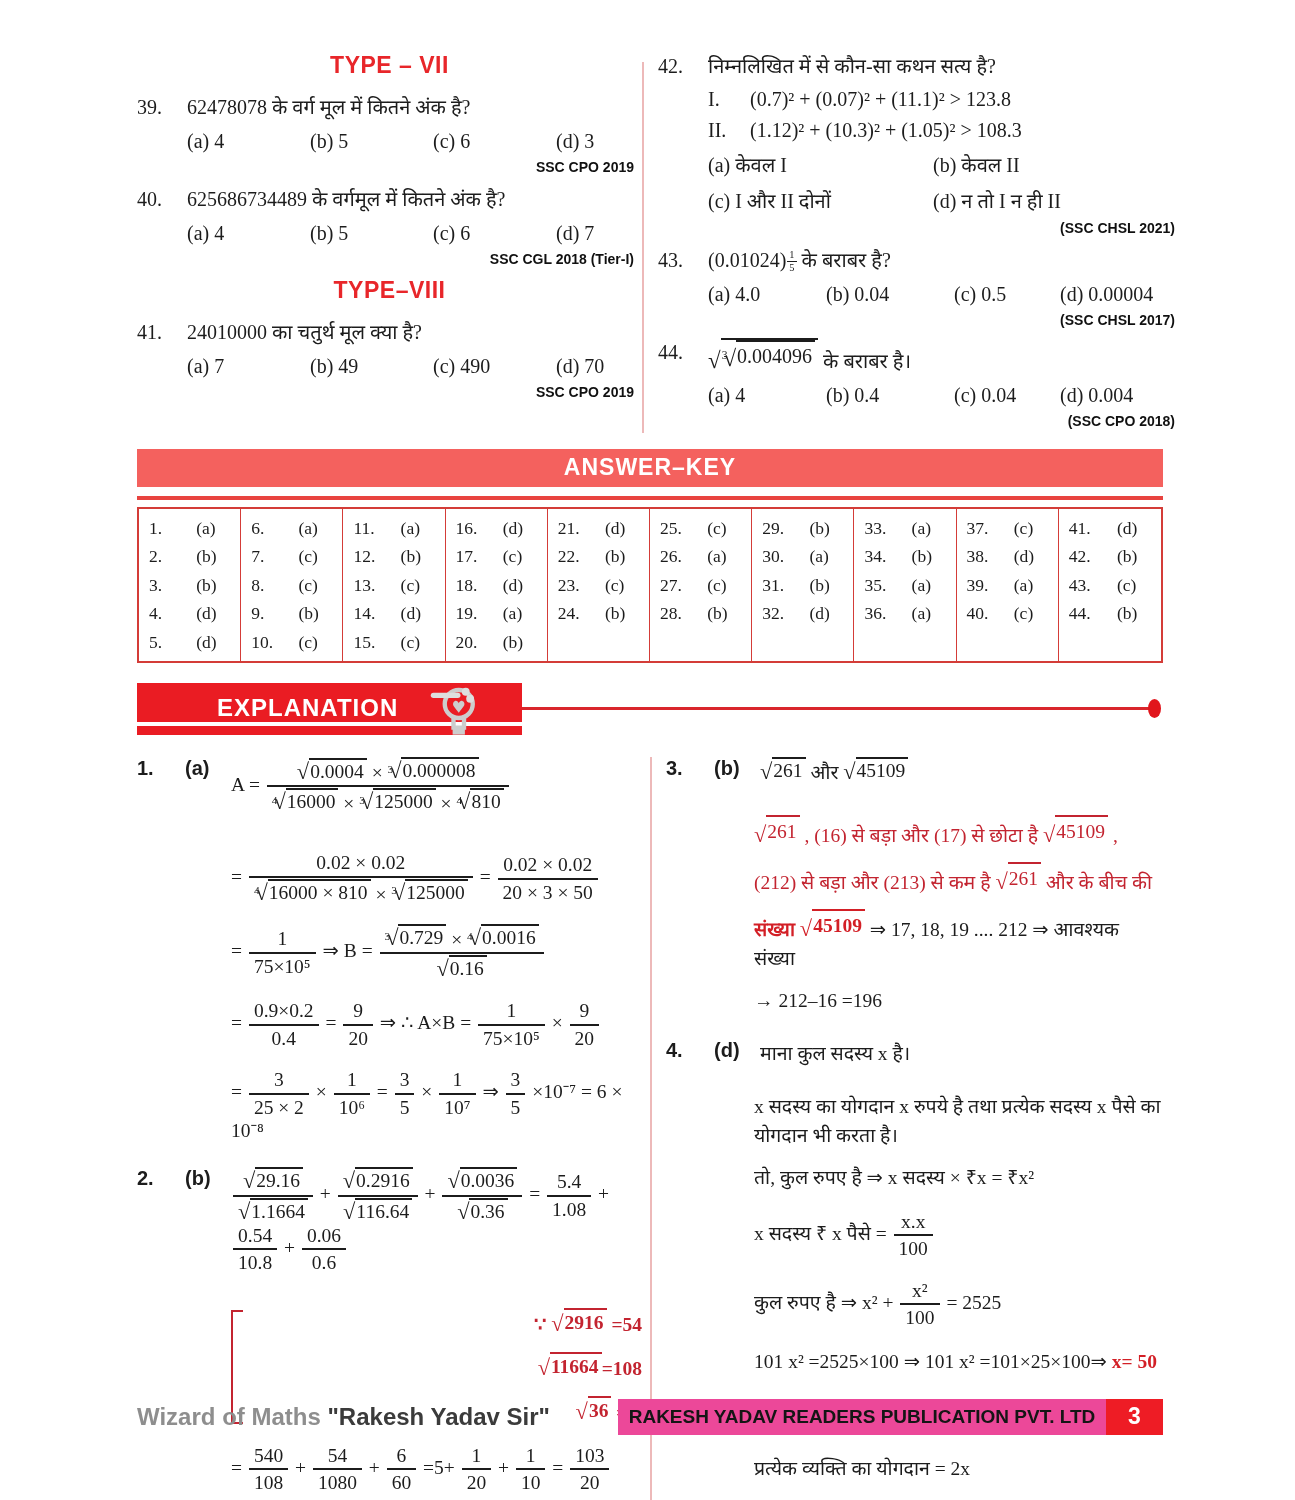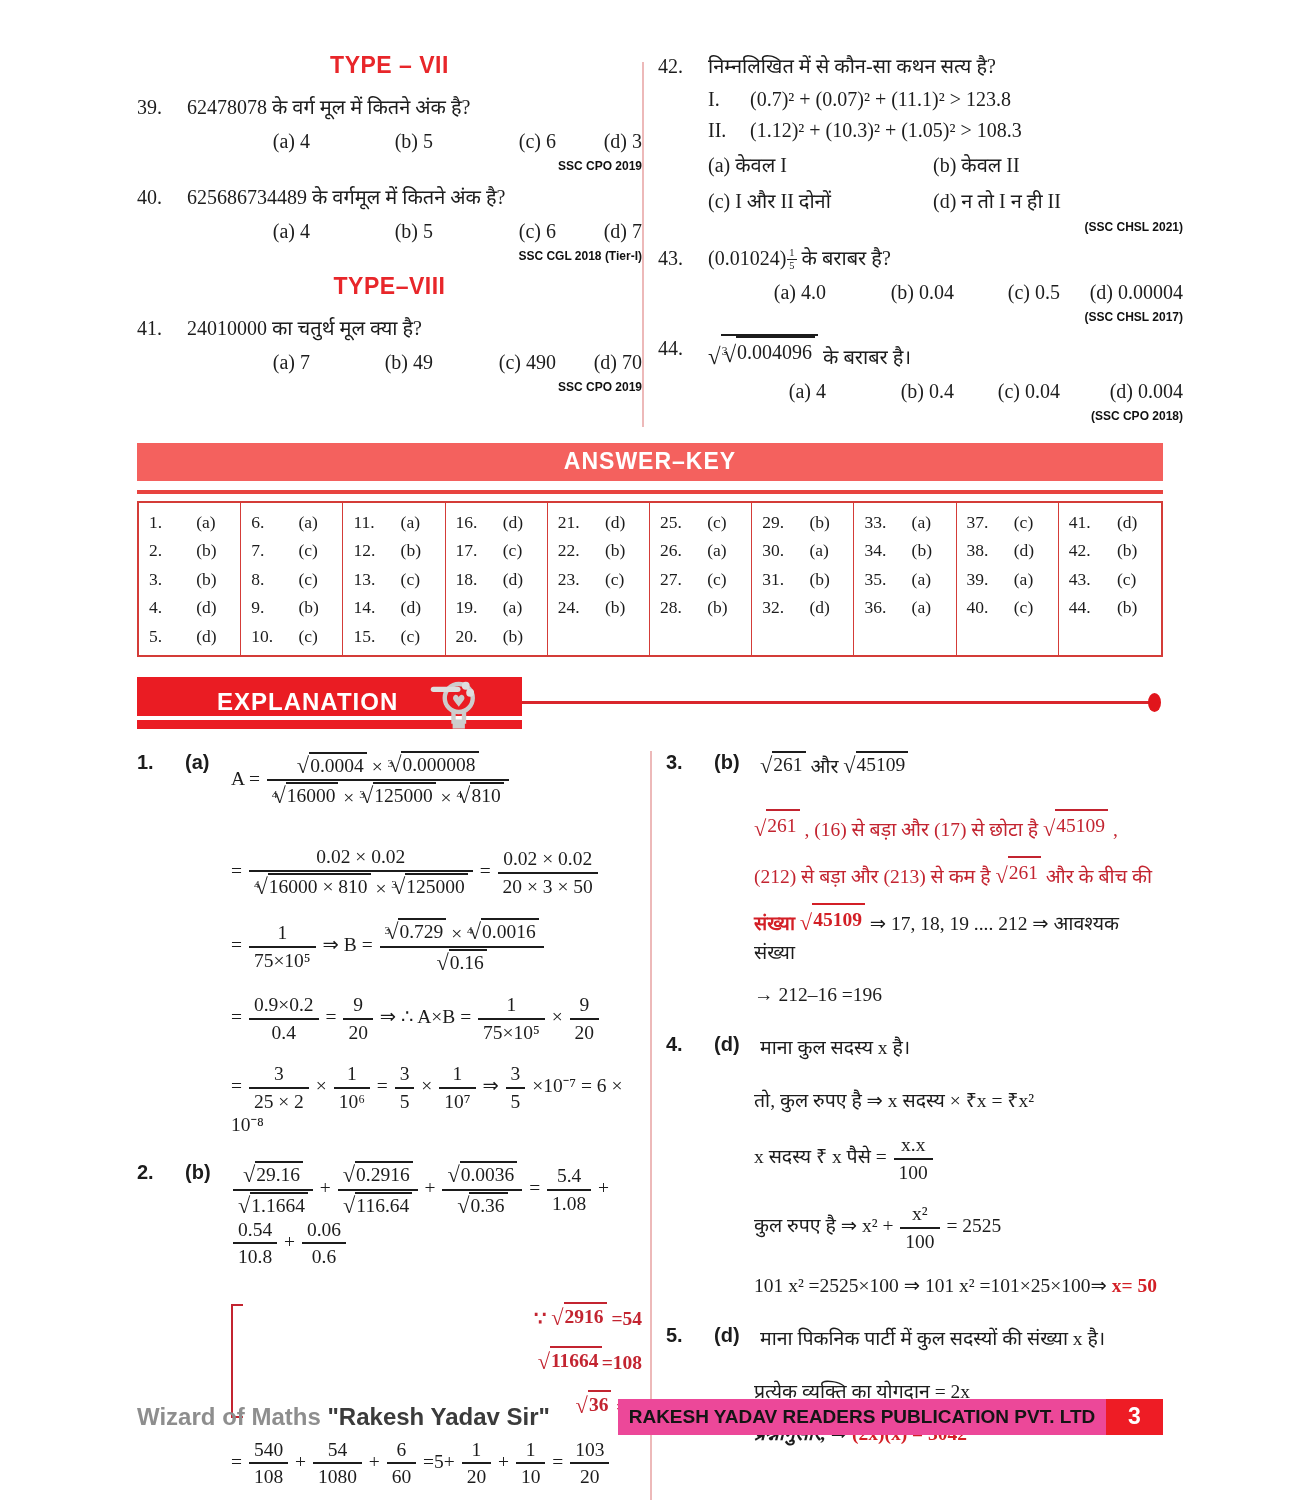--- a/index.html
+++ b/index.html
@@ -11,27 +11,27 @@
   .q-area{display:flex;}
   .q-col-left{width:505px;flex:none;}
   .q-divider{width:2px;background:#edb9b9;flex:none;margin:10px 0 6px;}
   .q-col-right{flex:1;padding-left:14px;}
   .type-heading{color:#e8262a;font-family:"Liberation Sans",sans-serif;font-weight:bold;
                 font-size:23px;text-align:center;letter-spacing:.5px;margin:0 0 14px;}
   .q-stem{display:flex;font-size:20px;line-height:1.4;}
   .q-num{width:50px;flex:none;}
   .q-text{flex:1;}
   .opts{display:flex;margin:9px 0 0 50px;font-size:20px;}
-  .opt{width:123px;flex:none;text-align:right;}
+  .opt{width:123px;flex:none;}
   .opt-last{flex:1;}
   .opt-wide{width:225px;flex:none;}
   .stmt{display:flex;margin:8px 0 0 50px;font-size:20px;}
   .stmt-label{width:42px;flex:none;}
-  .source{font-family:"Liberation Sans",sans-serif;font-weight:bold;font-size:12px;
-          text-align:right;margin:6px 0 10px;color:#101010;}
+  .source{font-family:"Liberation Sans",sans-serif;font-weight:bold;font-size:14px;
+          text-align:right;margin:6px 8px 10px;color:#101010;}
 
   
   .ak-banner{height:38px;background:#f4615e;display:flex;align-items:center;justify-content:center;margin-top:10px;}
   .ak-title{color:#fff;font-family:"Liberation Sans",sans-serif;font-weight:bold;font-size:23px;letter-spacing:1px;}
   .ak-rule{height:4px;background:#e8433f;margin-top:9px;}
   .ak-table{border:2px solid #d43c38;margin-top:7px;display:grid;grid-template-columns:repeat(10,1fr);height:152px;}
   .ak-col{border-right:1.5px solid #d43c38;padding:9px 10px 0 10px;}
   .ak-col:last-child{border-right:none;}
   .ak-row{display:flex;justify-content:space-between;font-size:17.5px;line-height:1.2;margin-bottom:7.5px;}
   .ak-ans{width:34px;flex:none;}
@@ -650,20 +650,21 @@
           </div>
           <div class="expl-item">
             <div class="expl-head">
               <span class="expl-num">4.</span>
               <span class="expl-ans">(d)</span>
               <div class="expl-body">
                 <div class="blk para first">माना कुल सदस्य x है।</div>
               </div>
             </div>
             <div class="expl-rest">
+              <div class="blk para">x सदस्य का योगदान x रुपये है तथा प्रत्येक सदस्य  x पैसे का योगदान भी करता है।</div>
               <div class="blk para">तो, कुल रुपए है  ⇒ x  सदस्य × ₹x = ₹x²</div>
               <div class="blk math">x सदस्य ₹ x पैसे = <span class="frac">
                   <span class="num">x.x</span>
                   <span class="den">100</span>
                 </span></div>
               <div class="blk math">कुल रुपए है ⇒ x² + <span class="frac">
                   <span class="num">x²</span>
                   <span class="den">100</span>
                 </span> = 2525</div>
               <div class="blk para">101 x² =2525×100 ⇒ 101 x² =101×25×100⇒ <span class="m-red">x= 50</span></div>

